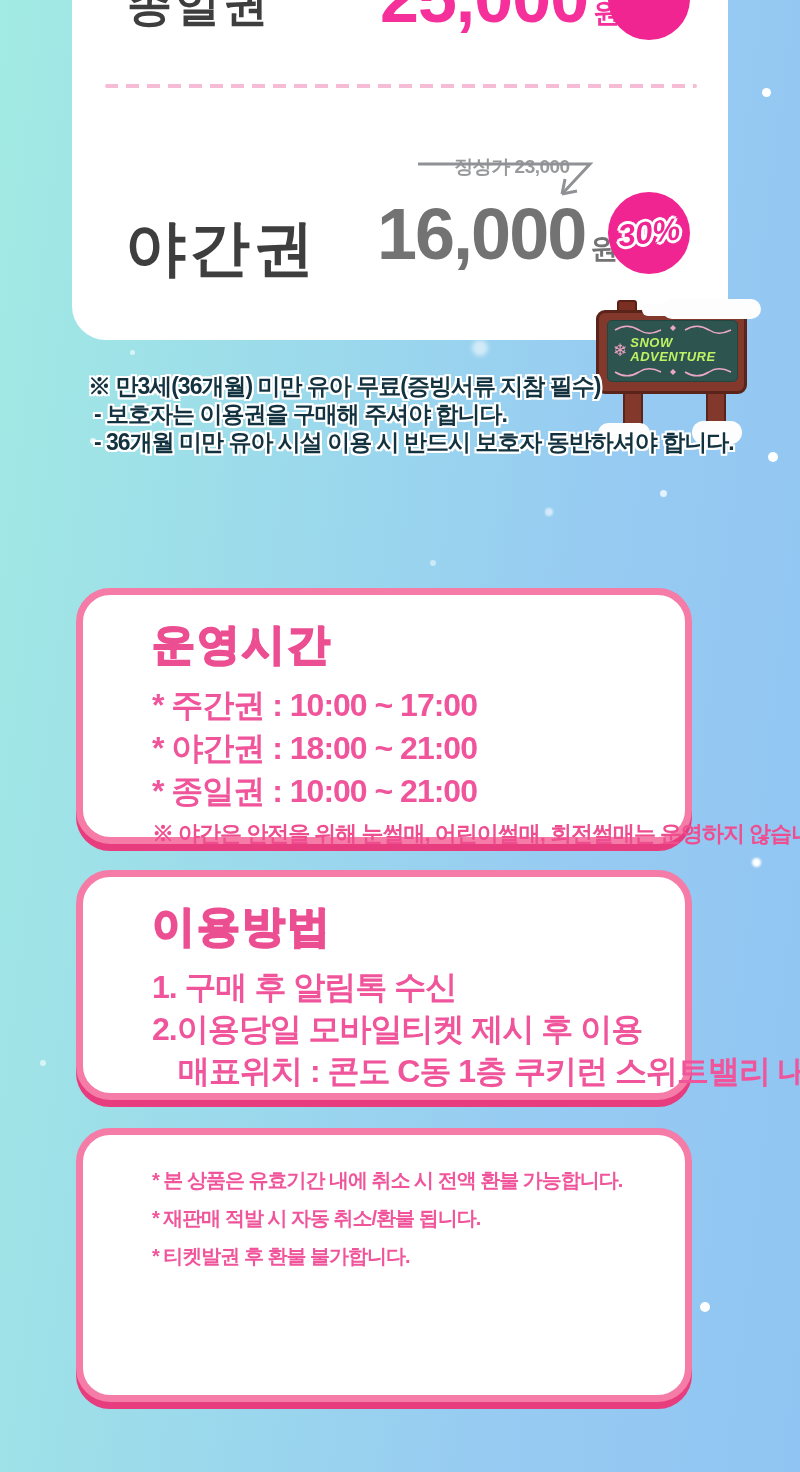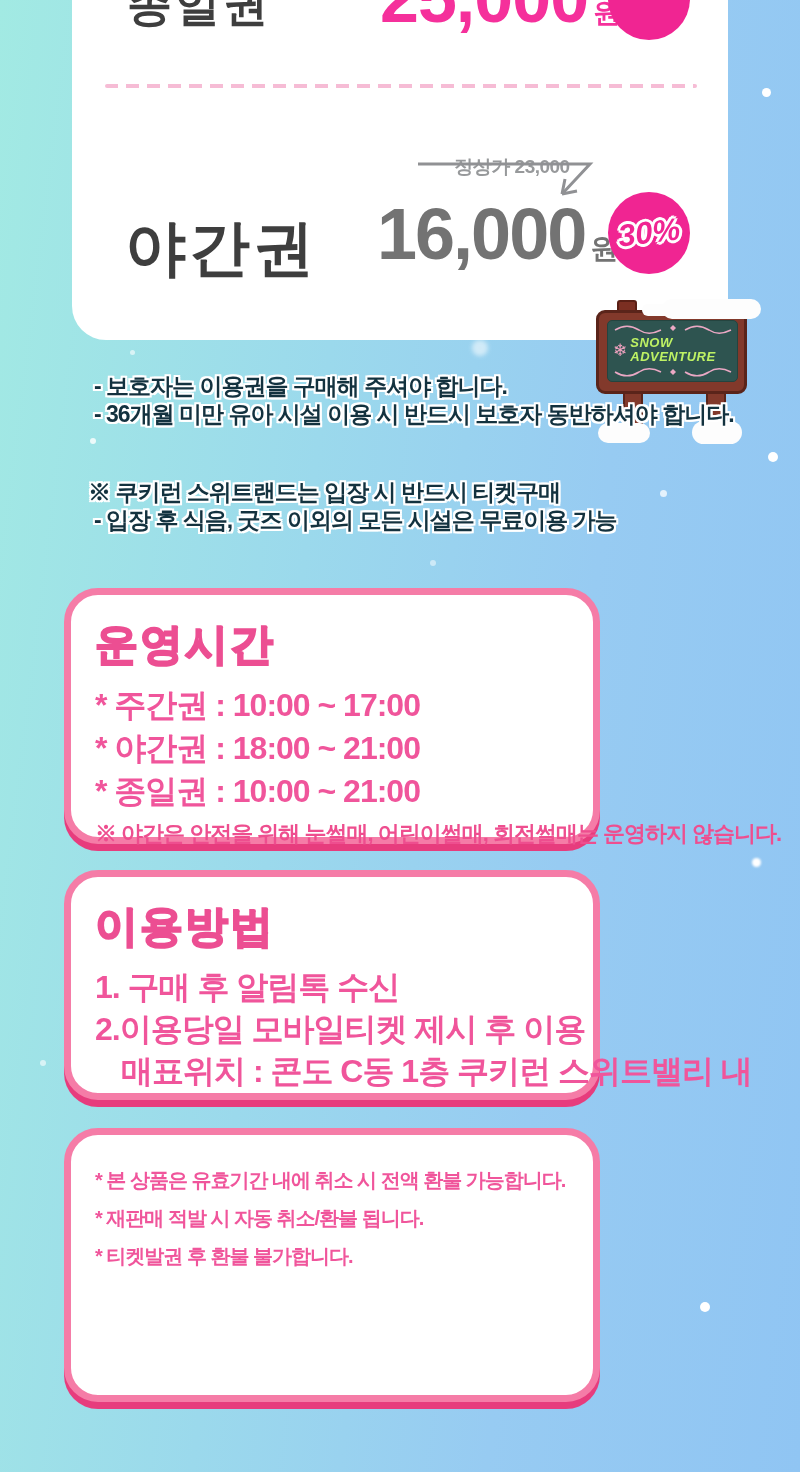--- a/index.html
+++ b/index.html
@@ -81,23 +81,23 @@
     line-height:28px;letter-spacing:-1px;white-space:nowrap;
     text-shadow:-2px -2px 0 #fff,2px -2px 0 #fff,-2px 2px 0 #fff,2px 2px 0 #fff,
                 -2px 0 0 #fff,2px 0 0 #fff,0 -2px 0 #fff,0 2px 0 #fff;
   }
   .notice-1{top:372px;}
   .notice-2{top:478px;}
   .notice .indent{padding-left:6px;}
 
   
   .info-card{
-    position:absolute;left:64px;width:536px;background:#fff;border-radius:34px;
+    position:absolute;left:76px;width:616px;background:#fff;border-radius:34px;
     border:7px solid #F57CA7;box-shadow:0 7px 0 #E73C7D;box-sizing:border-box;
-    padding:26px 28px 0 24px;
+    padding:26px 28px 0 69px;
   }
   .card-hours{top:588px;height:256px;}
   .card-usage{top:870px;height:230px;}
   .card-refund{top:1128px;height:274px;}
   .card-title{
     font-size:43px;font-weight:800;color:#F8A3C6;letter-spacing:2px;line-height:1.1;
     -webkit-text-stroke:2px #EC4E92;margin-bottom:16px;
     text-shadow:3px 3px 0 #fff,-3px -3px 0 #fff,3px -3px 0 #fff,-3px 3px 0 #fff,
                 0 4px 0 #fff,0 -4px 0 #fff,4px 0 0 #fff,-4px 0 0 #fff;
   }
@@ -178,26 +178,23 @@
           <path d="M72 5 C 80 10 88 10 96 5 C 102 1 110 1 118 5" fill="none" stroke="#EBA8C4" stroke-width="1.5"></path>
         </svg>
       </div>
     </div>
     <div class="snow-cap"></div>
     <div class="snow-mound left"></div>
     <div class="snow-mound right"></div>
   </div>
 
   <div class="notice notice-1">
+    <div>※ 만3세(36개월) 미만 유아 무료(증빙서류 지참 필수)</div>
     <div class="indent">- 보호자는 이용권을 구매해 주셔야 합니다.</div>
     <div class="indent">- 36개월 미만 유아 시설 이용 시 반드시 보호자 동반하셔야 합니다.</div>
-  </div>
-  <div class="notice notice-2">
-    <div>※ 쿠키런 스위트랜드는 입장 시 반드시 티켓구매</div>
-    <div class="indent">- 입장 후 식음, 굿즈 이외의 모든 시설은 무료이용 가능</div>
   </div>
 
   <div class="info-card card-hours">
     <div class="card-title">운영시간</div>
     <div class="card-line">* 주간권 : 10:00 ~ 17:00</div>
     <div class="card-line">* 야간권 : 18:00 ~ 21:00</div>
     <div class="card-line">* 종일권 : 10:00 ~ 21:00</div>
     <div class="card-note">※ 야간은 안전을 위해 눈썰매, 어린이썰매, 회전썰매는 운영하지 않습니다.</div>
   </div>
 

